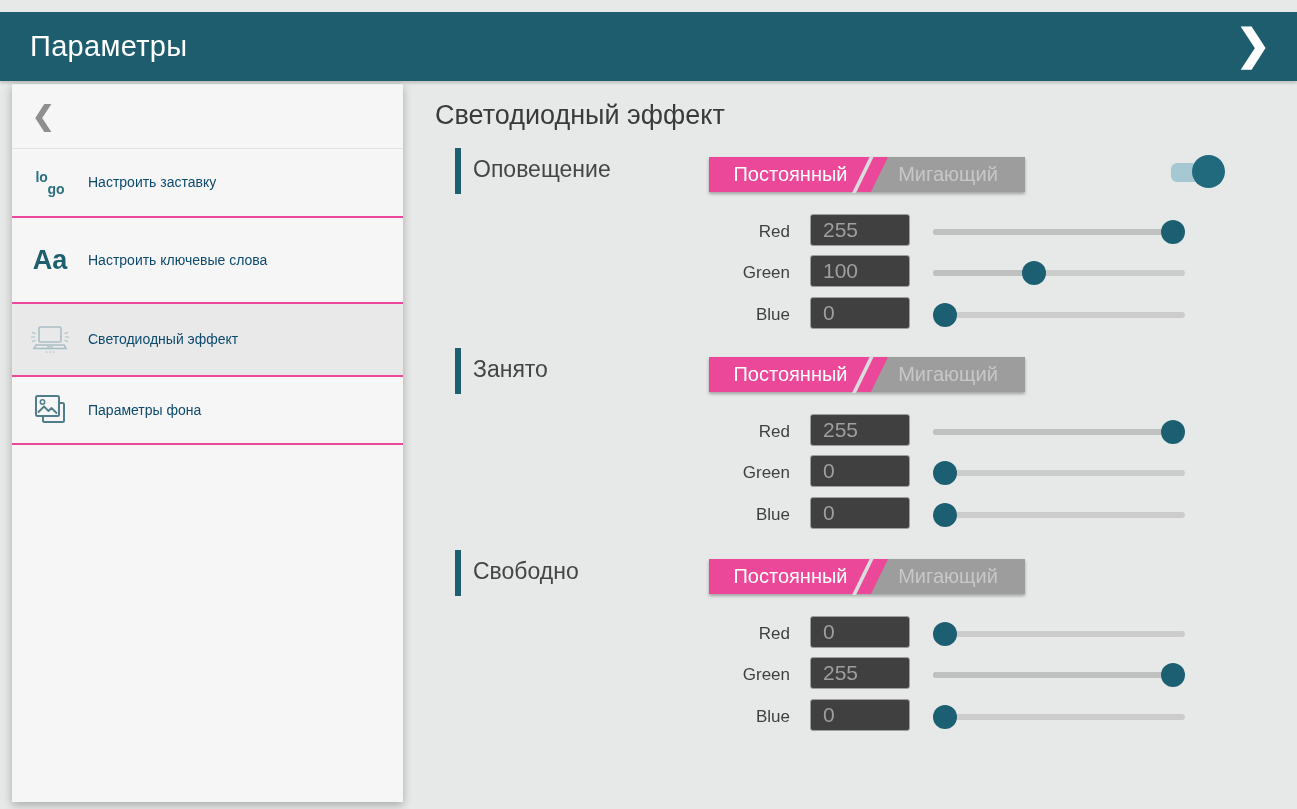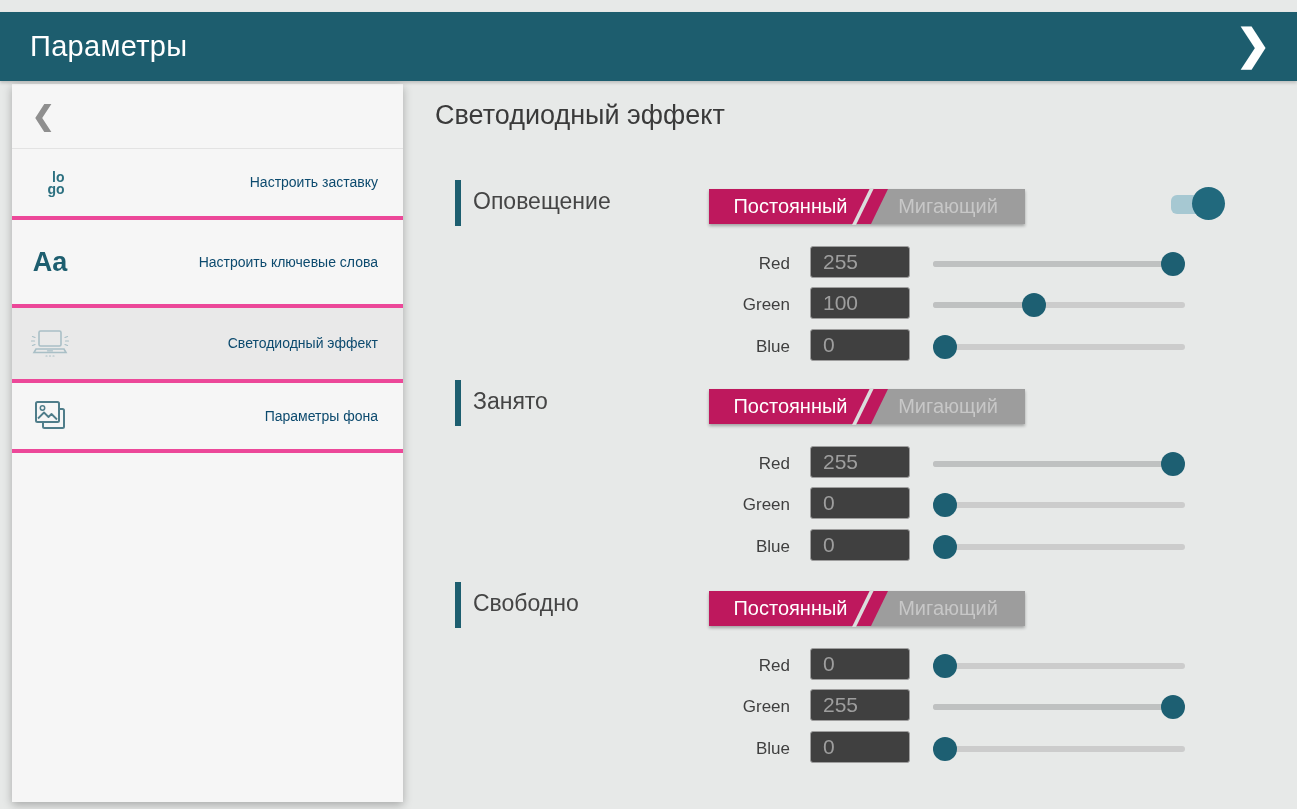--- a/index.html
+++ b/index.html
@@ -12,39 +12,39 @@
   .header{position:absolute;left:0;top:12px;width:1297px;height:69px;background:#1d5d6e;
     box-shadow:0 2px 3px rgba(0,0,0,0.18);z-index:5;display:flex;align-items:center;}
   .header-title{color:#ffffff;font-size:29px;margin-left:30px;letter-spacing:0.3px;}
   .header-next{position:absolute;right:14px;top:0;height:69px;width:60px;border:none;background:transparent;
     color:#ffffff;font-size:42px;font-weight:bold;cursor:pointer;display:flex;align-items:center;justify-content:center;padding-bottom:6px;}
   
   .sidebar{position:absolute;left:12px;top:84px;width:391px;height:718px;background:#f6f6f6;
     box-shadow:0 3px 9px rgba(0,0,0,0.28);z-index:4;}
   .side-back{height:64px;display:flex;align-items:center;padding-left:20px;border-bottom:1px solid #e3e3e3;cursor:pointer;}
   .side-back-chevron{color:#8f8f8f;font-size:27px;font-weight:bold;}
-  .side-item{display:flex;align-items:center;border-bottom:4px solid #ec4899;cursor:pointer;text-align:right;}
+  .side-item{display:flex;align-items:center;border-bottom:2px solid #ec4899;cursor:pointer;}
   .side-item.selected{background:#e9e9e9;}
   .side-icon{width:76px;flex:0 0 76px;display:flex;align-items:center;justify-content:center;}
   .side-label{font-size:14px;color:#0c4a6e;width:290px;line-height:27px;}
   .logo-glyph{color:#2c7080;font-size:14px;line-height:12px;font-weight:bold;}
   .logo-glyph .l2{margin-left:12px;display:block;}
   .aa-glyph{color:#1d5e6f;font-size:27px;font-weight:bold;}
   .h64{height:64px}.h67{height:67px}.h84{height:84px}.h71{height:71px}.h66{height:66px}
   
   .main-title{position:absolute;left:435px;top:100px;font-size:27px;color:#3a3a3a;}
-  .section{position:absolute;left:0;width:1297px;height:195px;margin-top:32px;}
+  .section{position:absolute;left:0;width:1297px;height:195px;}
   .accent-bar{position:absolute;left:455px;top:0;width:6px;height:46px;background:#1d5e6f;}
   .section-title{position:absolute;left:473px;top:8px;font-size:23px;color:#454545;}
   
   .seg{position:absolute;left:709px;top:9px;width:316px;height:35px;box-shadow:0 2px 3px rgba(0,0,0,0.3);cursor:pointer;}
   .seg-base{position:absolute;left:0;top:0;width:316px;height:35px;background:#9d9d9d;}
   .seg-inactive-label{position:absolute;left:162px;right:0;top:0;bottom:0;display:flex;align-items:center;justify-content:center;
     color:#c7c7c7;font-size:20px;}
-  .seg-active{position:absolute;left:0;top:0;bottom:0;width:163px;background:#be185d;
+  .seg-active{position:absolute;left:0;top:0;bottom:0;width:163px;background:#ec4899;
     clip-path:polygon(0 0,100% 0,calc(100% - 17px) 100%,0 100%);
     display:flex;align-items:center;justify-content:center;padding-right:16px;color:#ffffff;font-size:20px;}
   .seg-divider{position:absolute;left:152px;top:-1px;height:37px;width:4px;background:#dadddc;transform:skewX(-26deg);}
   
   .toggle{position:absolute;left:1171px;top:139px;width:58px;height:34px;cursor:pointer;}
   .toggle-track{position:absolute;left:0;top:8px;width:45px;height:19px;border-radius:6px;background:#a6c8d2;}
   .toggle-knob{position:absolute;left:21px;top:0;width:33px;height:33px;border-radius:50%;background:#21697d;}
   
   .rgb-row{position:absolute;left:640px;width:580px;height:36px;}
   .row1{top:66px}.row2{top:107px}.row3{top:149px}

